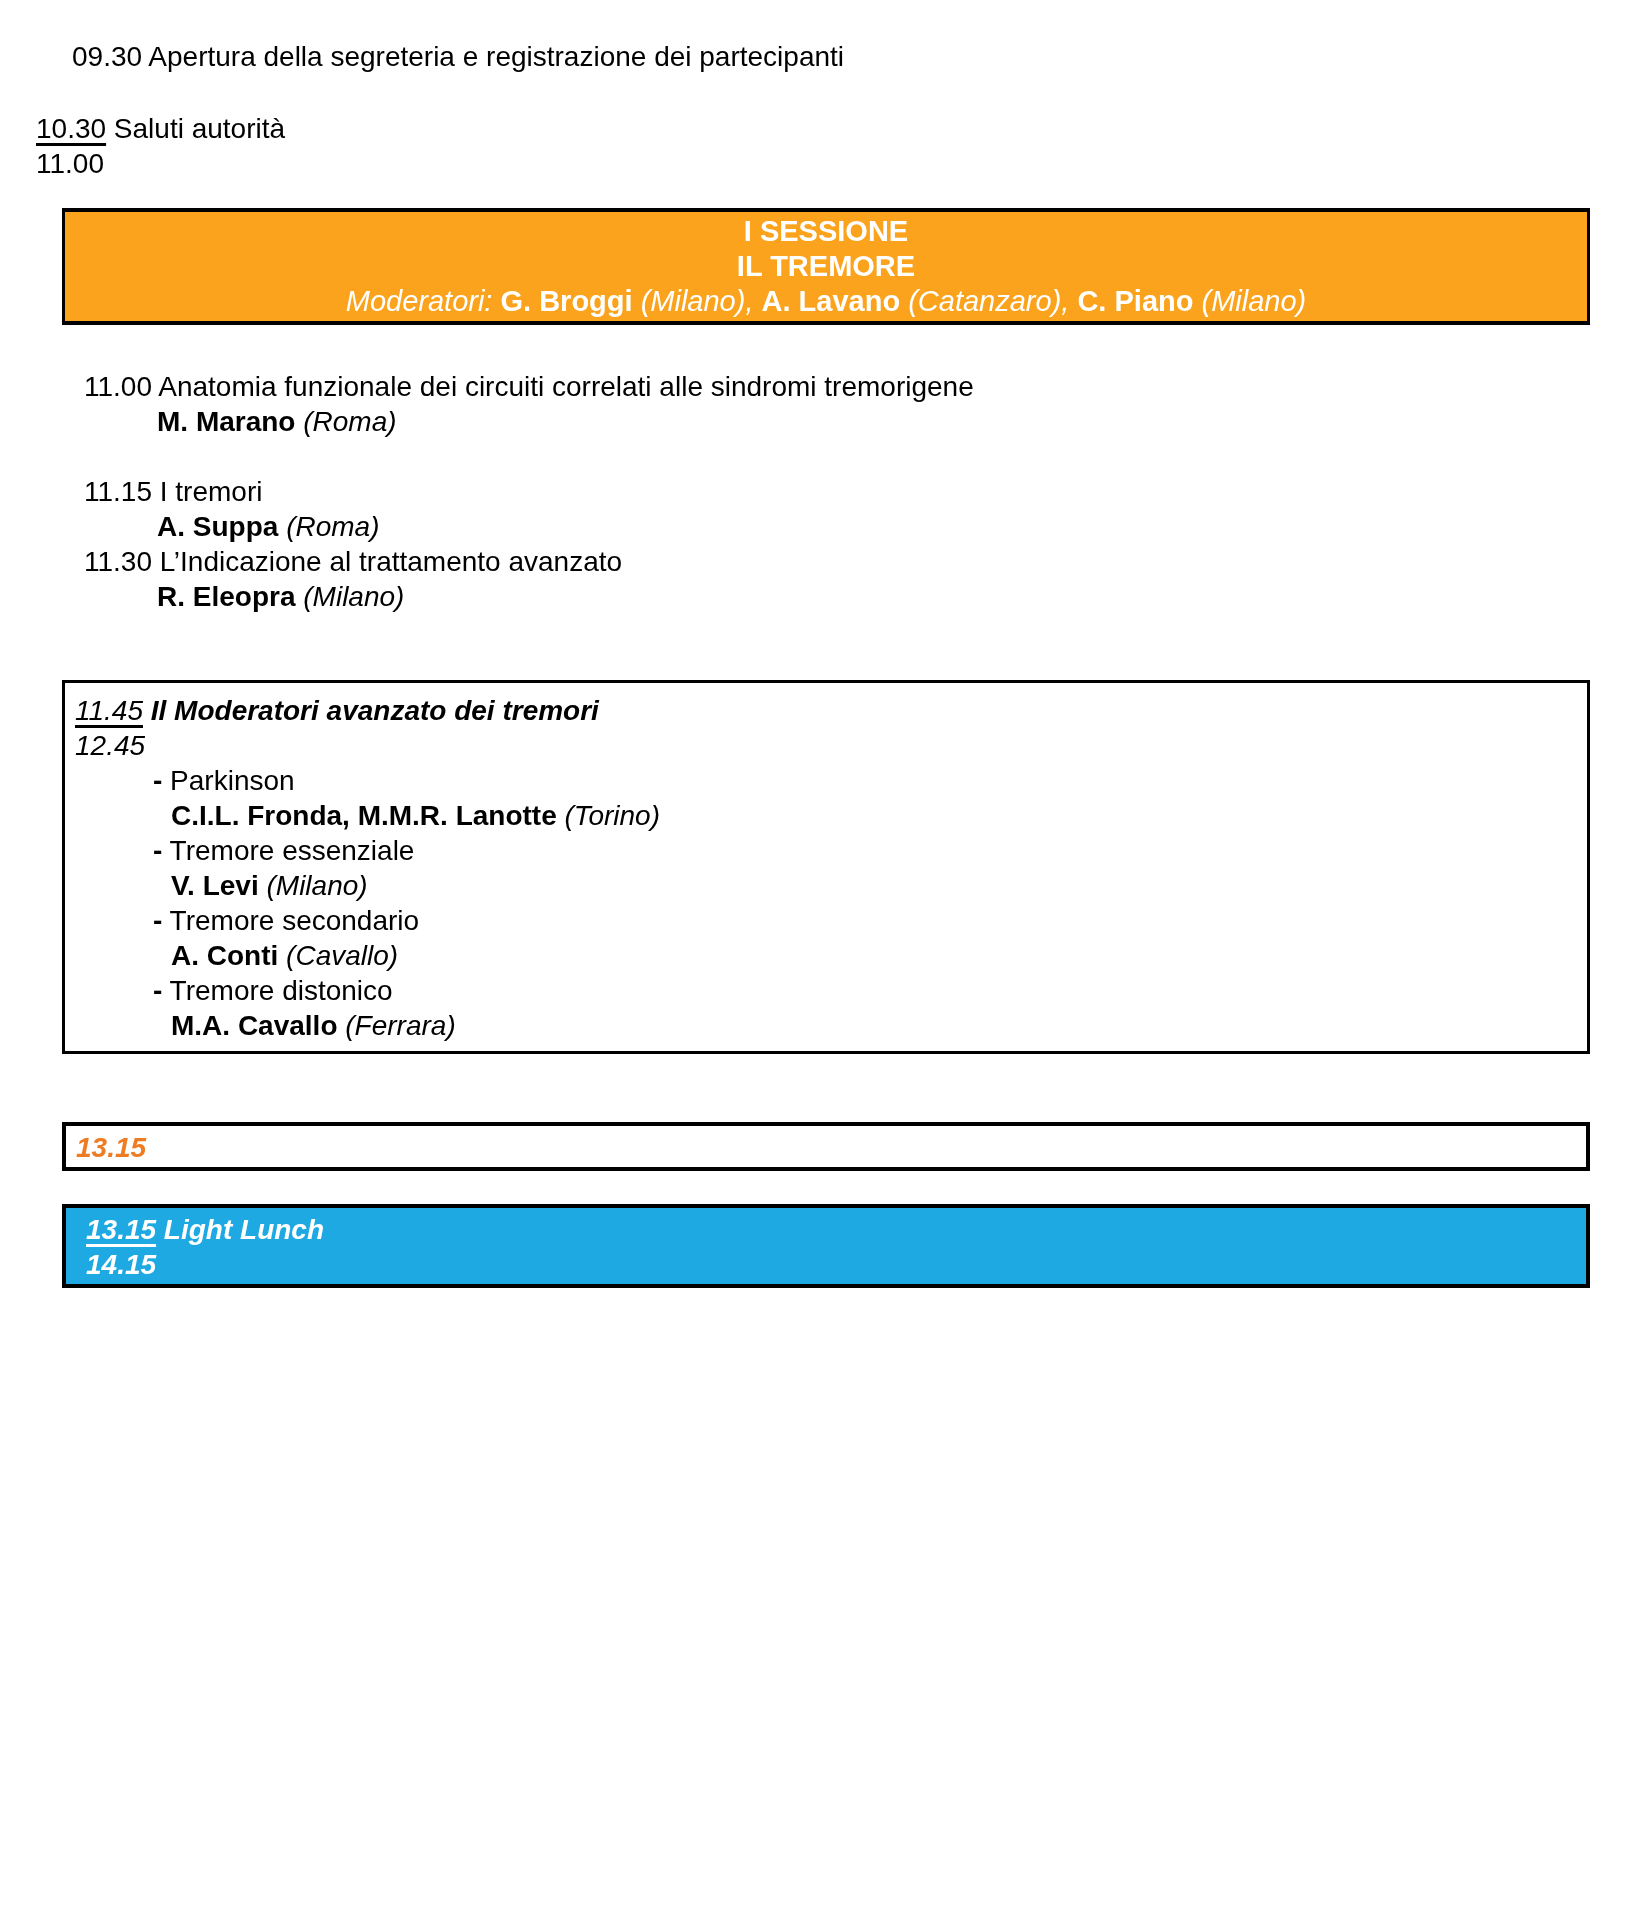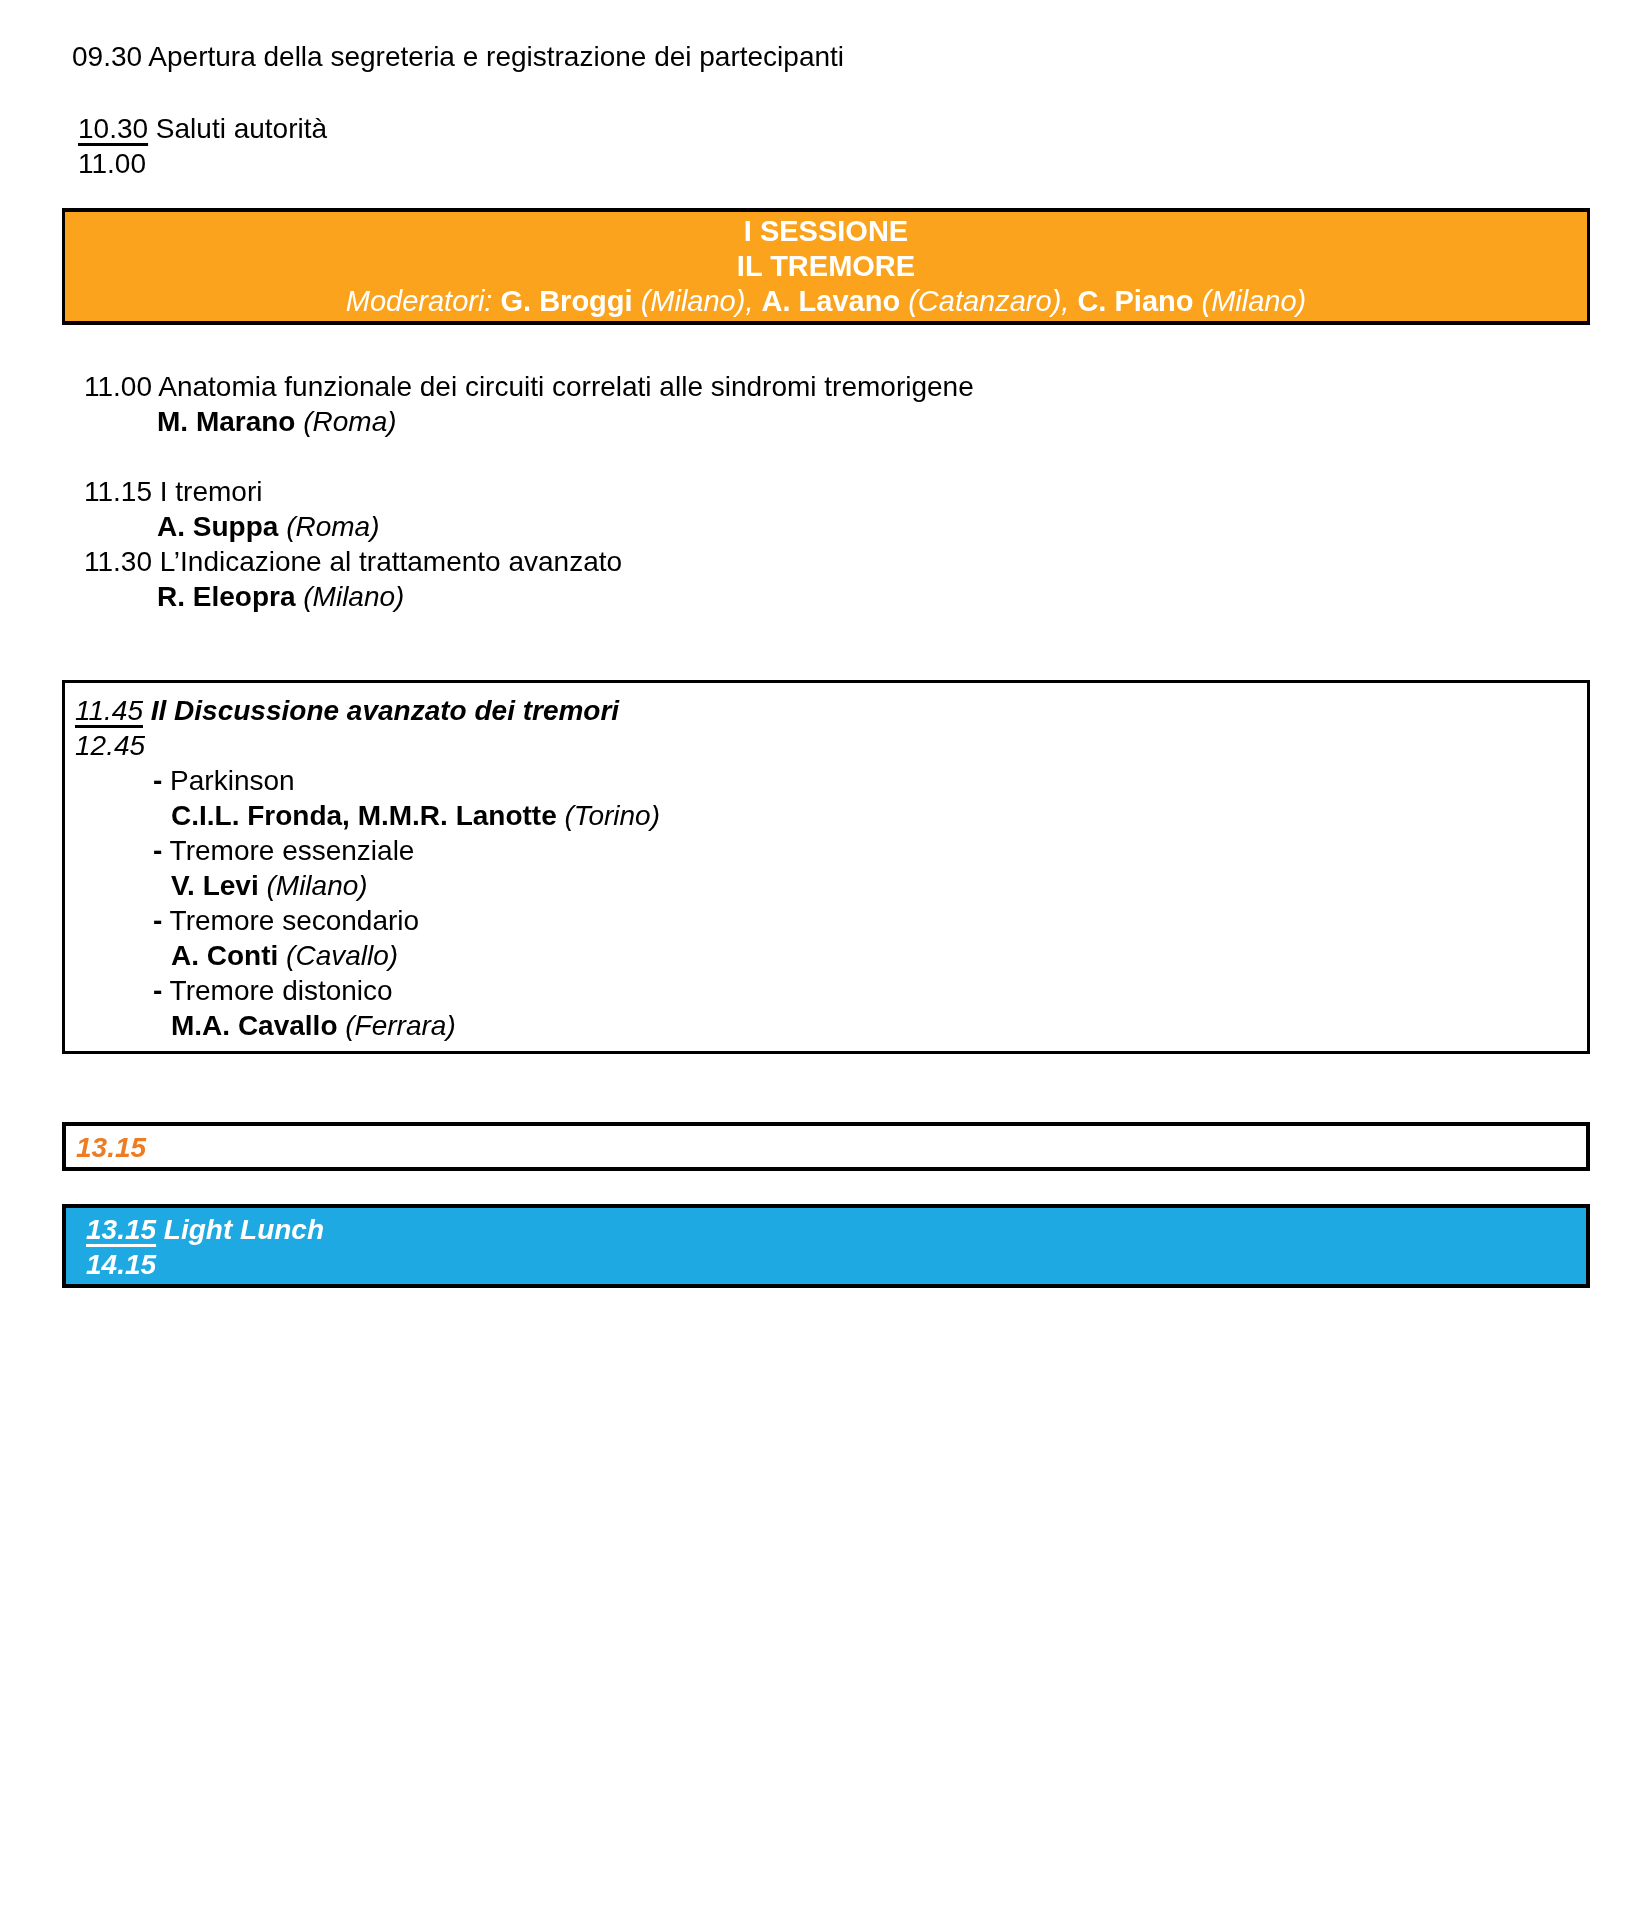--- a/index.html
+++ b/index.html
@@ -27,21 +27,21 @@
     margin:23px 62px 0 62px;
     border:3px solid var(--border-color);
     border-bottom-width:6px;
     background:var(--orange-fill);
     color:#fff;font-weight:bold;font-size:29px;
     text-align:center;padding:1px 0;
   }
 
   
   .ev-registration{margin-top:39px;padding-left:72px;}
-  .ev-greetings{margin-top:37px;padding-left:78px;}
+  .ev-greetings{margin-top:37px;padding-left:36px;}
 
   
   .session{
     margin:27px 62px 0 62px;
     border:3px solid var(--border-color);
     border-top-width:4px;border-bottom-width:4px;
     background:var(--orange-fill);
     color:#fff;font-size:29px;
     text-align:center;padding:2px 0;
   }
@@ -144,21 +144,21 @@
     </div>
     <div class="speaker-line">
       <span class="b">R. Eleopra</span>
       <span class="it">(Milano)</span>
     </div>
   </div>
 
   <div class="workshop">
     <div>
       <span class="it u">11.45</span>
-      <span class="b it">Il Discussione avanzato dei tremori</span>
+      <span class="b it">Il Moderatori avanzato dei tremori</span>
     </div>
     <div>
       <span class="it">12.45</span>
     </div>
 
     <div class="ws-topic">
       <span class="b">-</span>
       <span>Parkinson</span>
     </div>
     <div class="ws-speaker">

